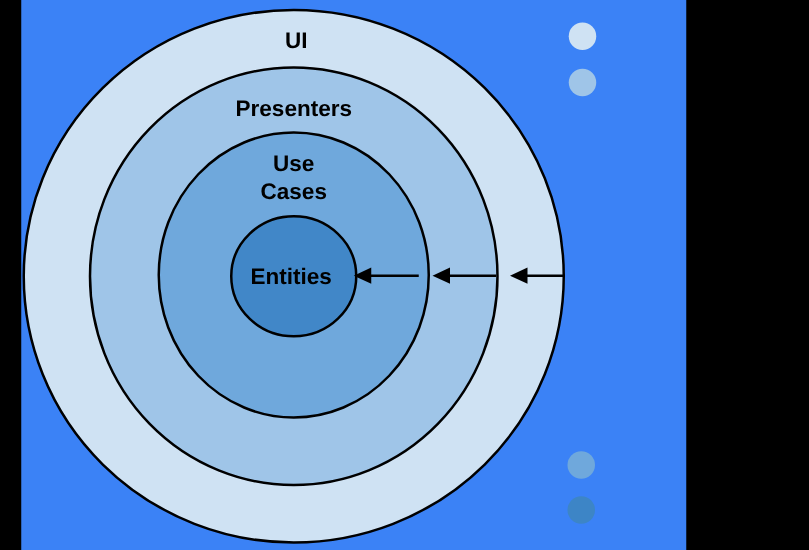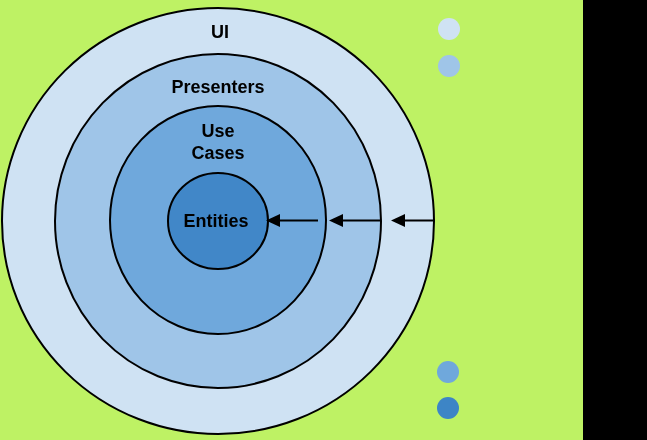--- a/index.html
+++ b/index.html
@@ -2,25 +2,26 @@
 <html><head>
 <meta charset="utf-8">
 <style>
   html, body {
     margin: 0;
     padding: 0;
     background: #000000;
   }
   .canvas {
     position: relative;
-    width: 583px;
+    width: 532px;
     height: 440px;
-    background: #bef264;
+    background: #3b82f6;
     overflow: hidden;
     font-family: "Liberation Sans", sans-serif;
+    margin-left: 17px;
   }
   svg text {
     font-family: "Liberation Sans", "DejaVu Sans", sans-serif;
     font-weight: bold;
     fill: #000000;
   }
   .ring-label   { font-size: 18px; }
 </style>
 </head>
 <body>

